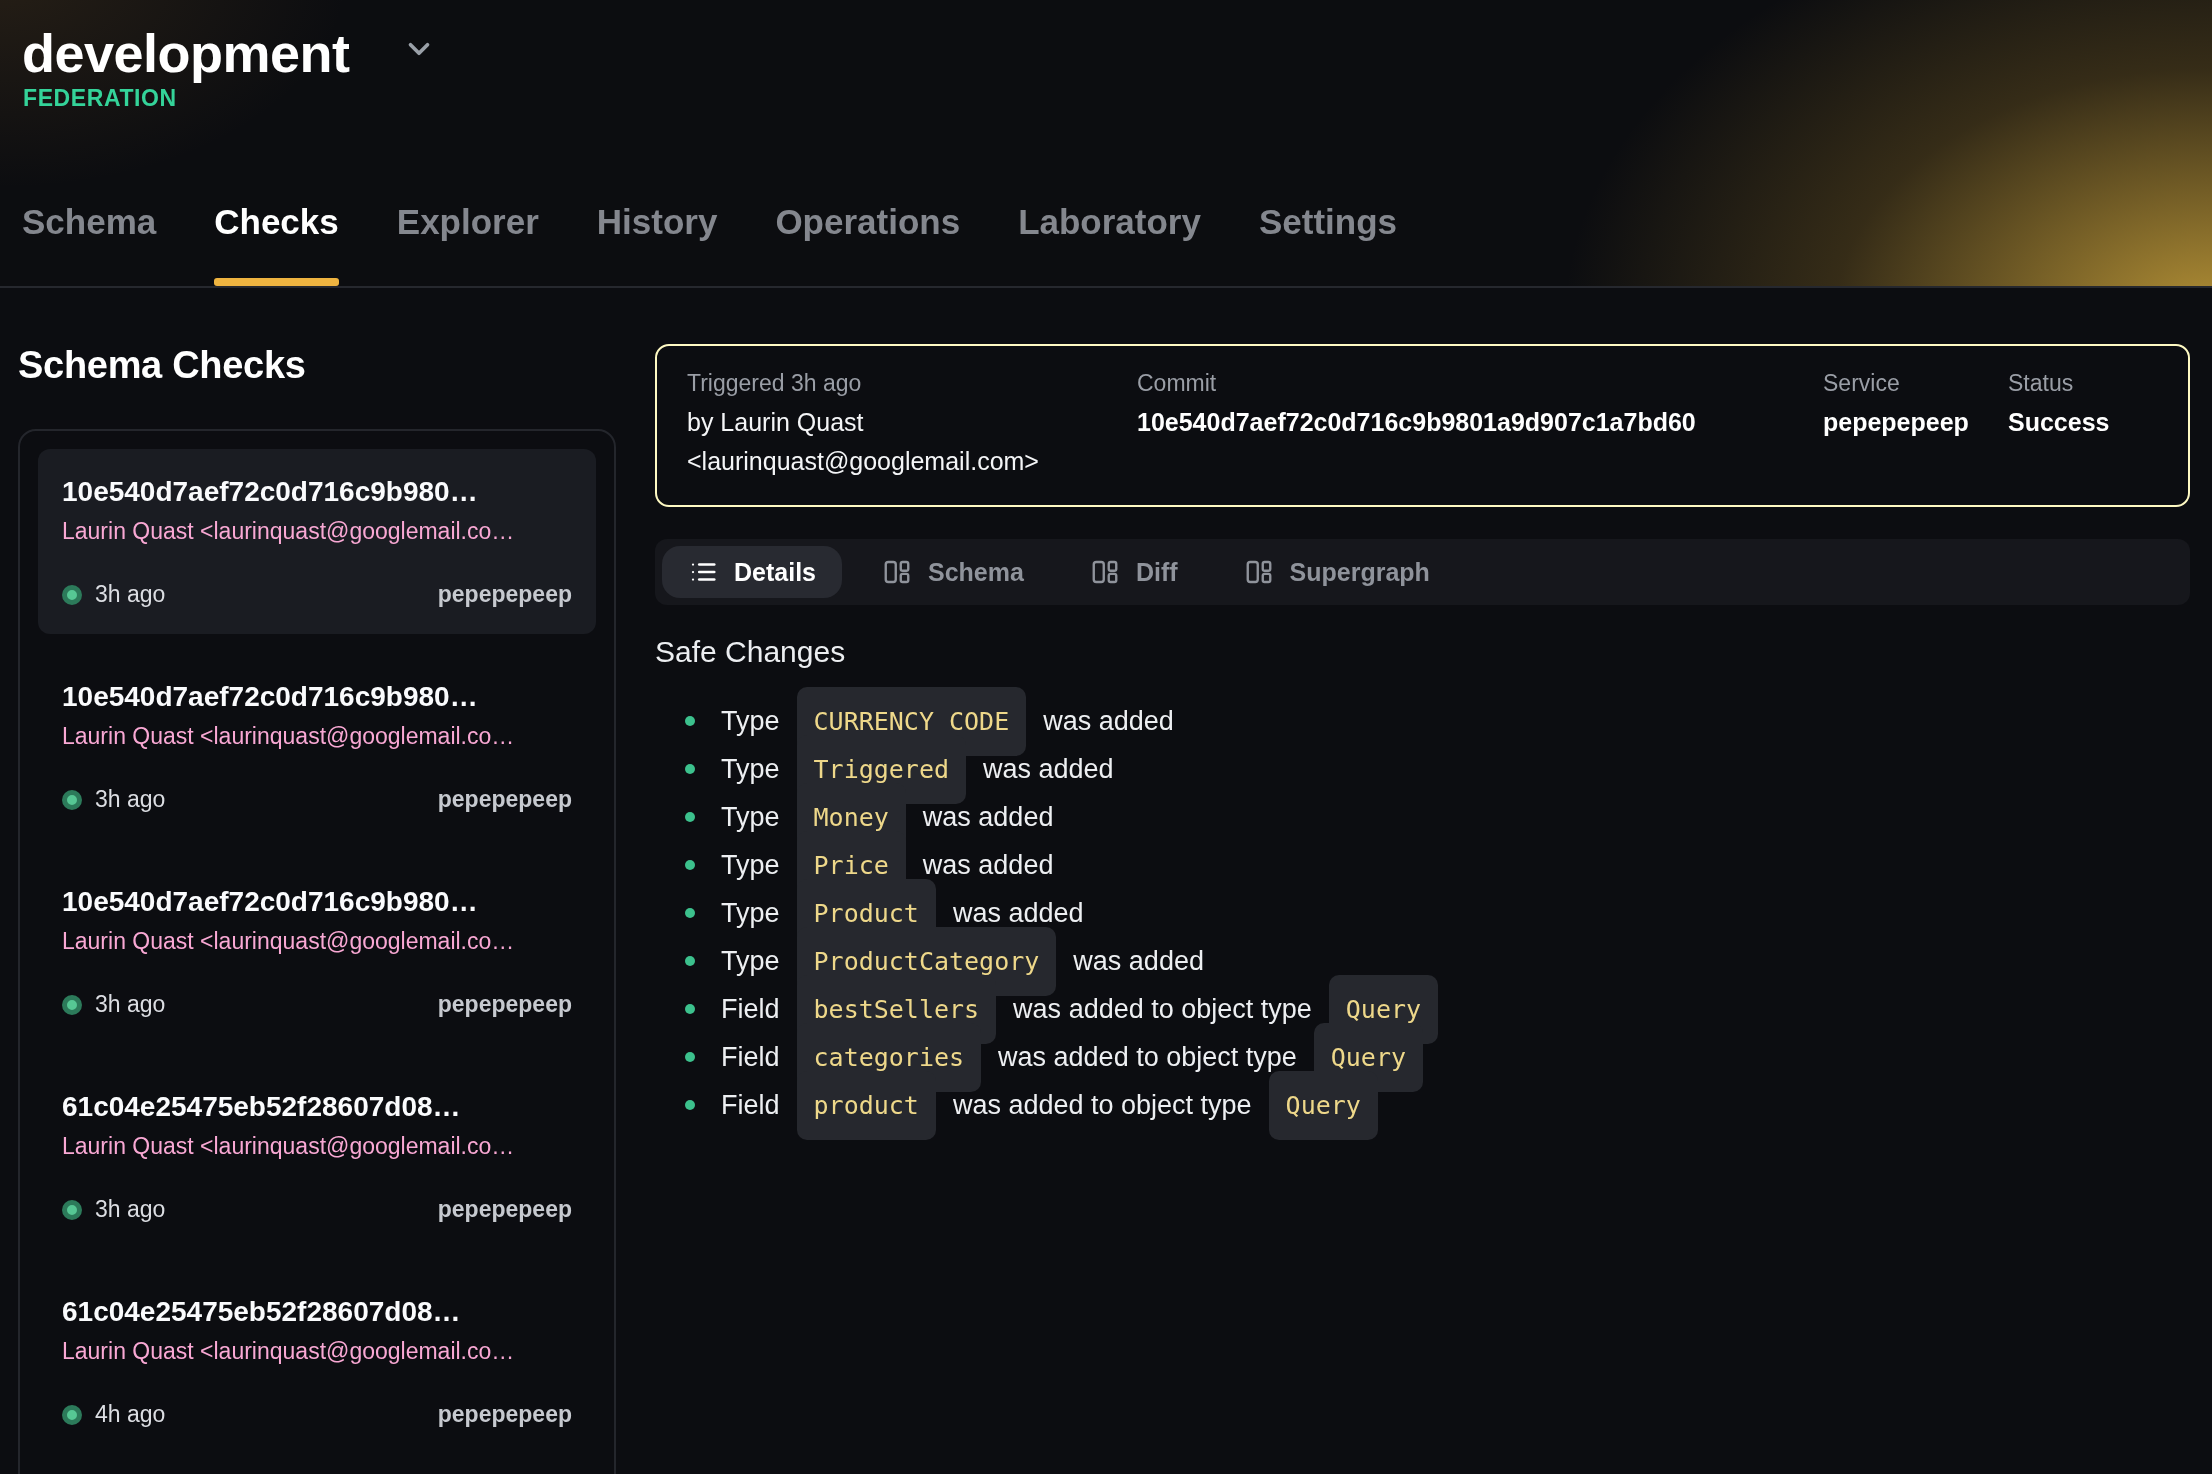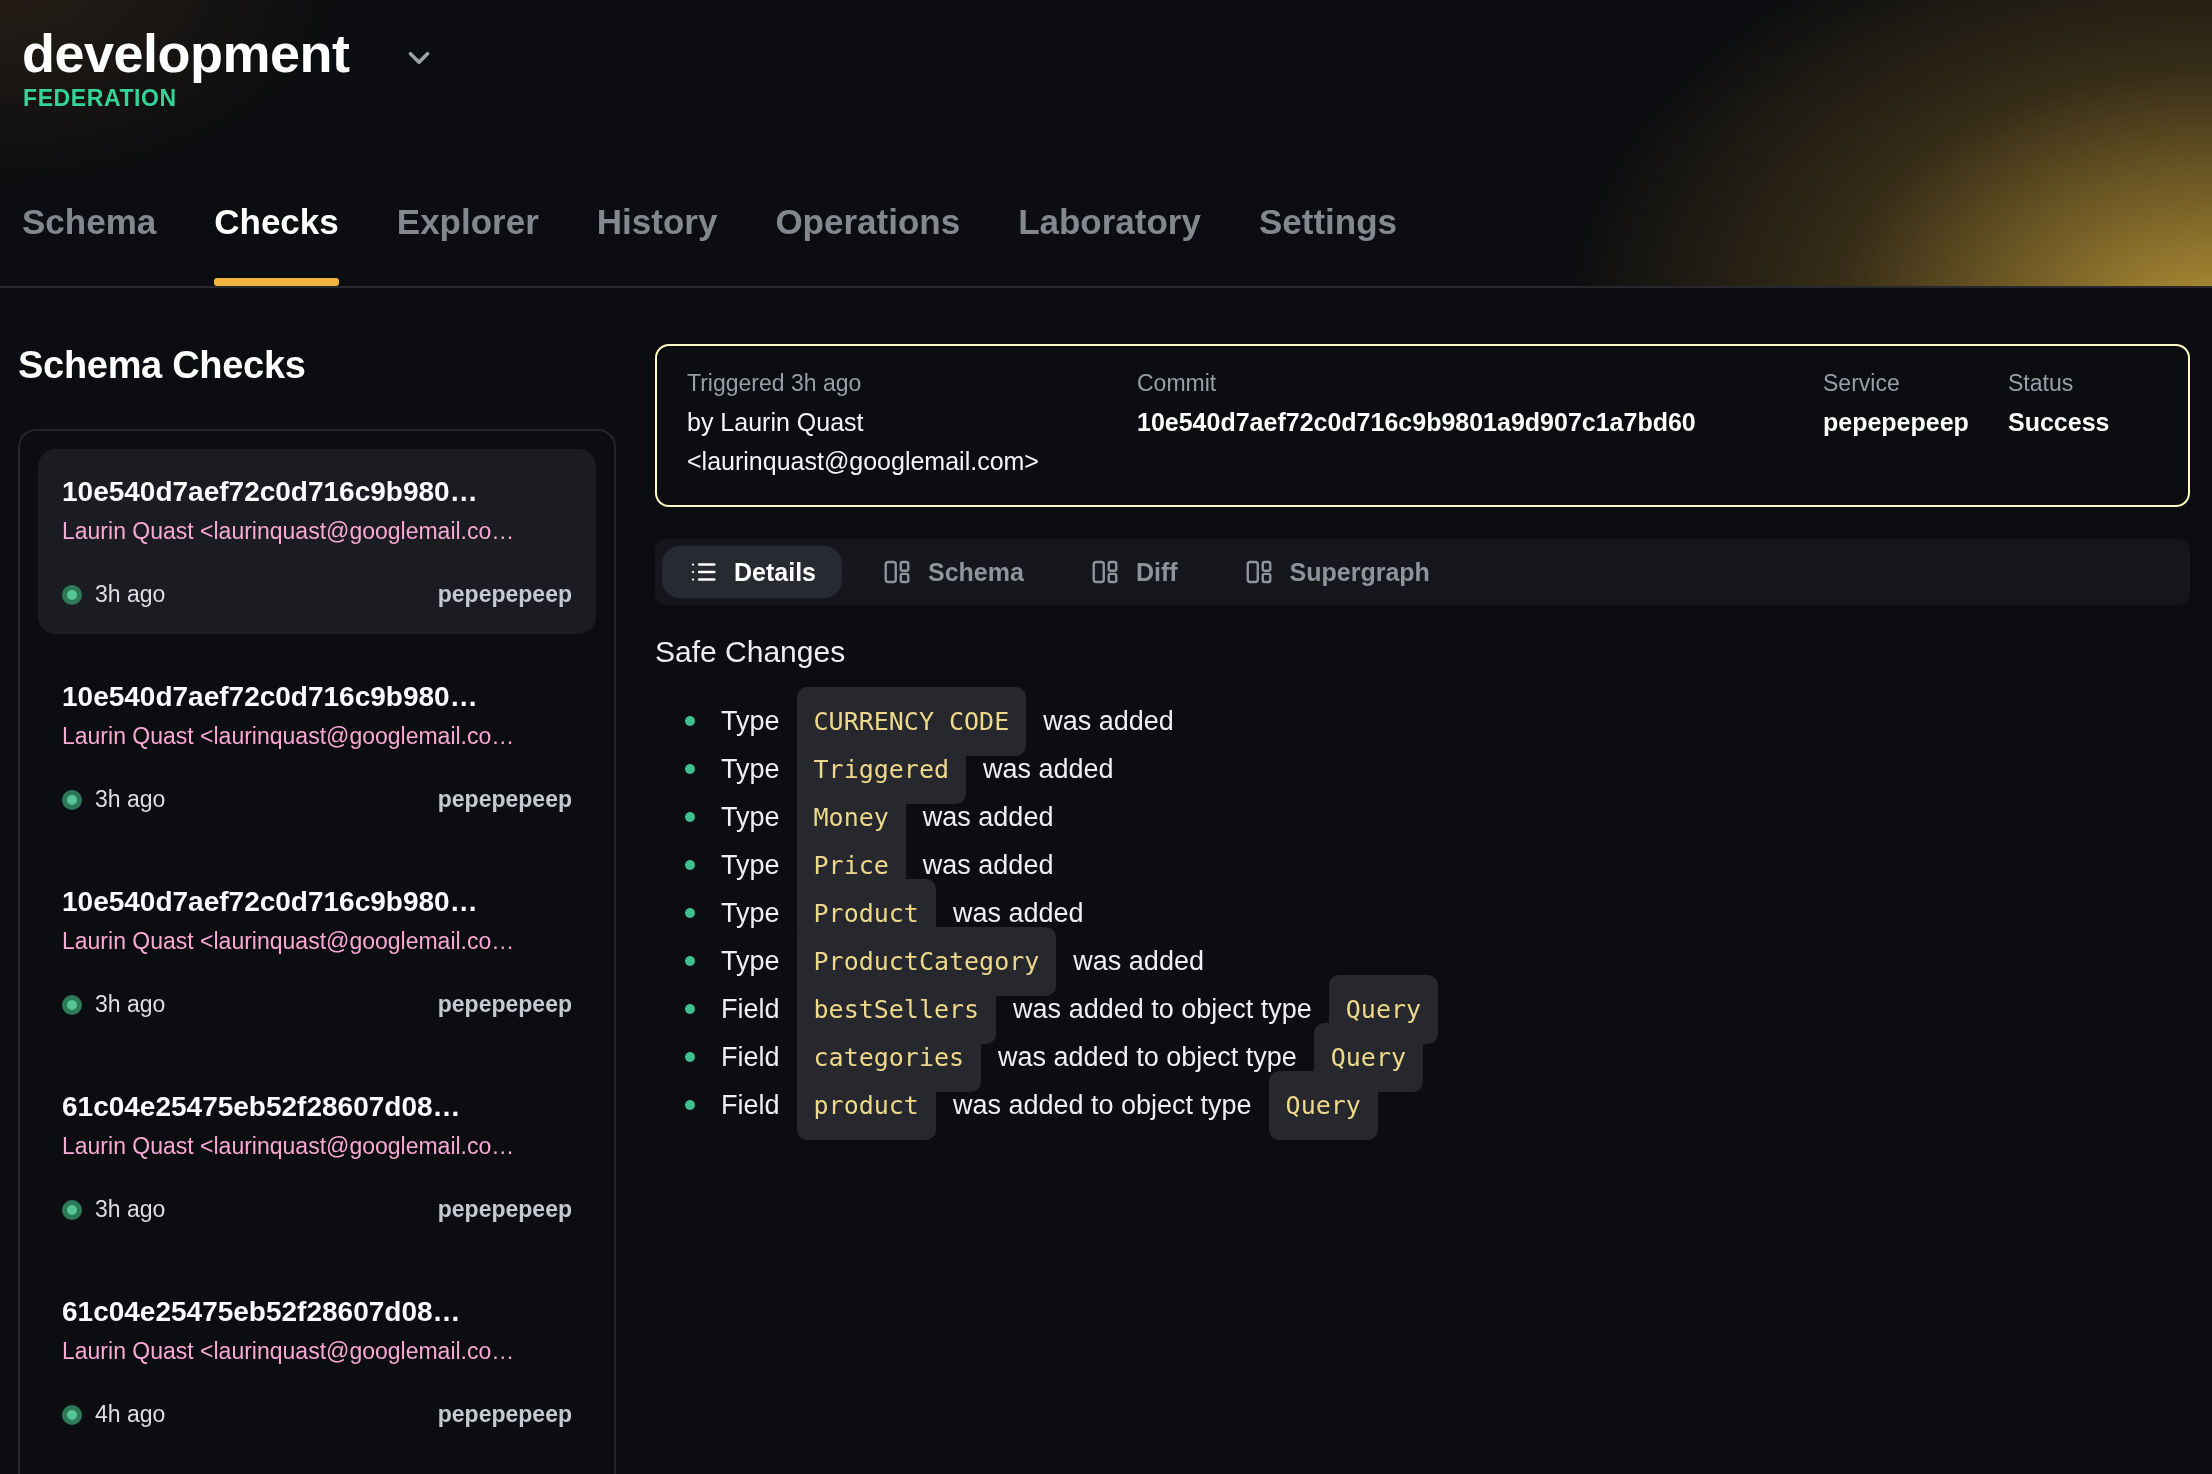--- a/index.html
+++ b/index.html
@@ -13,35 +13,35 @@
   }
   
   .app-header {
     position:relative; height:288px;
     border-bottom:2px solid #26282e;
     background:
       radial-gradient(900px 600px at 100% 112%, rgba(217,174,62,0.82), rgba(150,116,40,0.30) 42%, rgba(0,0,0,0) 72%),
       radial-gradient(560px 340px at 0% -8%, rgba(128,92,42,0.22), rgba(0,0,0,0) 62%),
       #0c0d10;
   }
-  .target-row { display:flex; align-items:center; gap:52px; padding:22px 0 0 22px; }
+  .target-row { display:flex; align-items:flex-start; gap:52px; padding:22px 0 0 22px; }
   .project-title { font-size:54px; font-weight:800; letter-spacing:-0.5px; color:#fff; }
   .chevron-btn { background:none; border:none; color:#9aa0a8; display:flex; align-items:center; cursor:pointer; padding-top:10px; }
   .federation-badge { margin:1px 0 0 23px; font-size:23px; font-weight:700; letter-spacing:0.6px; color:#34d399; }
   .main-tabs { position:absolute; left:22px; bottom:0; display:flex; gap:58px; }
   .main-tab { position:relative; padding-bottom:44px; font-size:35px; font-weight:600; color:#84878e; background:none; border:none; cursor:pointer; font-family:inherit; }
   .main-tab.active { color:#ffffff; font-weight:700; }
   .tab-underline { position:absolute; left:0; right:0; bottom:0; height:8px; border-radius:3px; background:#efb440; }
   
   .content { display:flex; padding:56px 22px 0 18px; }
   .panel-title { font-size:38px; font-weight:700; letter-spacing:-0.3px; color:#fff; margin-bottom:42px; white-space:nowrap; }
   
   .checks-col { width:598px; flex:none; margin-right:39px; }
   .checks-container { border:2px solid #24262c; border-radius:18px; padding:18px; height:1240px; }
-  .check-item { border-radius:18px; padding:26px 24px; margin-bottom:20px; cursor:pointer; }
+  .check-item { border-radius:12px; padding:26px 24px; margin-bottom:20px; cursor:pointer; }
   .check-item.selected { background:#1a1c22; }
   .check-id { font-size:28px; font-weight:700; color:#fafbfd; line-height:33px; white-space:nowrap; overflow:hidden; }
   .check-author { margin-top:10px; font-size:23px; color:#f9a8d4; line-height:27px; white-space:nowrap; overflow:hidden; }
   .check-item-footer { margin-top:36px; display:flex; justify-content:space-between; align-items:center; }
   .time-wrap { display:flex; align-items:center; gap:13px; font-size:23px; color:#dcdee3; }
   .status-dot { width:20px; height:20px; border-radius:50%; background:#56c794; border:5px solid #2c7a5a; flex:none; }
   .check-service { font-size:23px; font-weight:700; color:#c6c9cf; }
   
   .detail-col { flex:1; min-width:0; }
   .info-box { border:2px solid #fef9c3; border-radius:14px; padding:18px 30px 24px; display:flex; margin-bottom:32px; }

